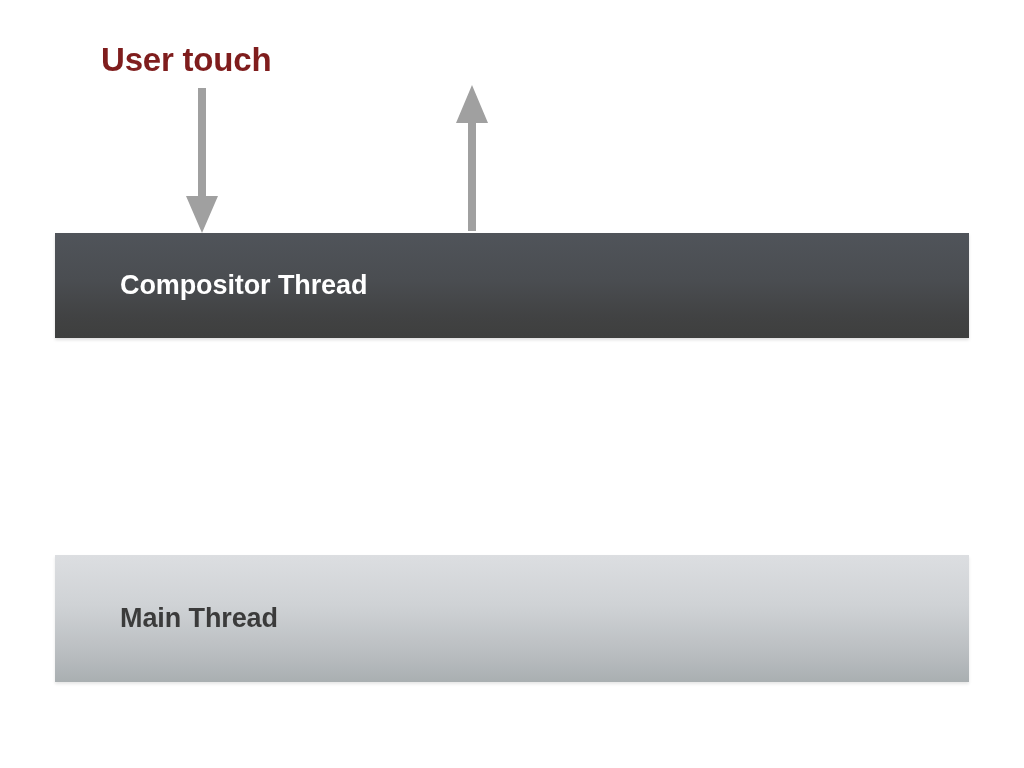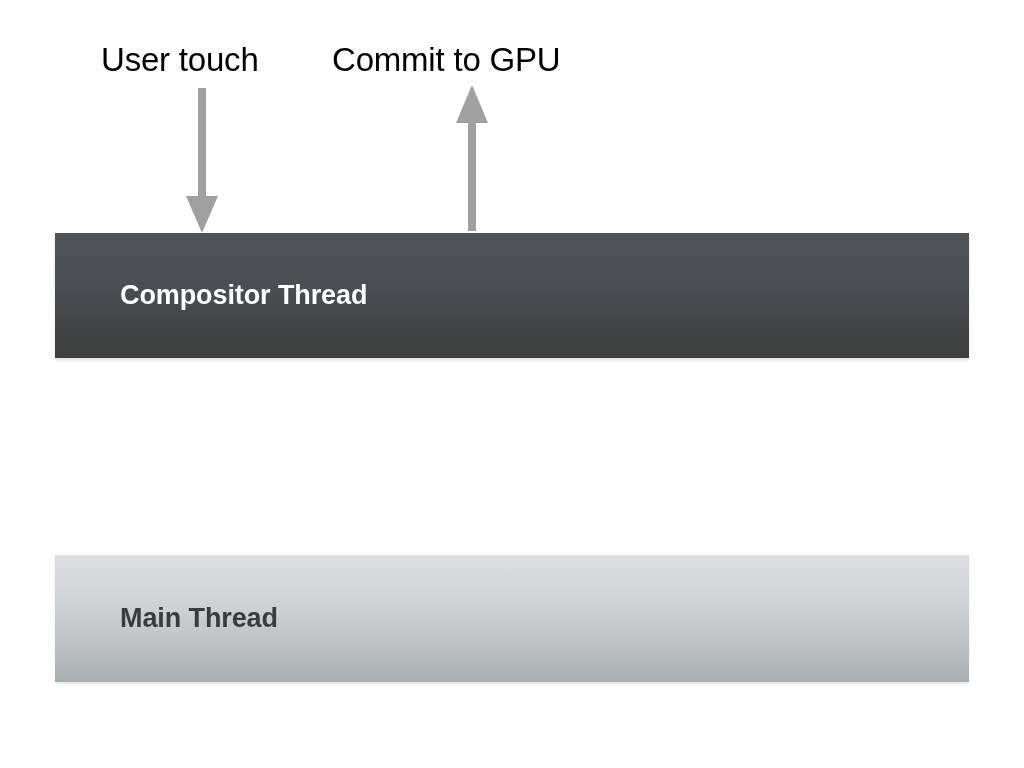--- a/index.html
+++ b/index.html
@@ -17,24 +17,24 @@
     position: relative;
     width: 1024px;
     height: 768px;
     background: #ffffff;
   }
 
   
   .annotation-label {
     position: absolute;
     font-family: "Liberation Sans", sans-serif;
-    font-weight: normal;
+    font-weight: bold;
     font-size: 33px;
     line-height: 1;
-    color: #000000;
+    color: #7f1d1d;
     white-space: nowrap;
     letter-spacing: -0.2px;
   }
   #label-user-touch {
     left: 101px;
     top: 43px;
   }
   #label-commit-gpu {
     left: 332px;
     top: 43px;
@@ -61,21 +61,21 @@
   
   .thread-bar {
     position: absolute;
     left: 55px;
     width: 914px;
     display: flex;
     align-items: center;
   }
   #compositor-thread-bar {
     top: 233px;
-    height: 125px;
+    height: 105px;
     background: linear-gradient(to bottom, #50545a 0%, #4a4d51 45%, #414243 80%, #3e3f3e 100%);
     box-shadow: 0 2px 3px rgba(0, 0, 0, 0.13);
   }
   #main-thread-bar {
     top: 555px;
     height: 127px;
     background: linear-gradient(to bottom, #dcdee1 0%, #cfd2d5 40%, #b9bdc0 78%, #a9afb1 100%);
     box-shadow: 0 2px 3px rgba(0, 0, 0, 0.10);
   }
   .thread-label {
@@ -94,21 +94,20 @@
     color: #3b3b3b;
   }
 </style>
 </head>
 <body>
 
 <div id="slide">
 
   <div class="annotation-label" id="label-user-touch">User touch</div>
 
-  <div class="annotation-label" id="label-commit-gpu">Commit to GPU</div>
 
   <svg class="arrow-svg" id="arrow-down-user-touch" viewBox="0 0 40 145">
     <polygon points="16,0 24,0 24,108 36,108 20,145 4,108 16,108" fill="#a0a0a0"></polygon>
   </svg>
 
   <svg class="arrow-svg" id="arrow-up-commit-gpu" viewBox="0 0 40 146">
     <polygon points="20,0 36,38 24,38 24,146 16,146 16,38 4,38" fill="#a0a0a0"></polygon>
   </svg>
 
   <div class="thread-bar" id="compositor-thread-bar">

